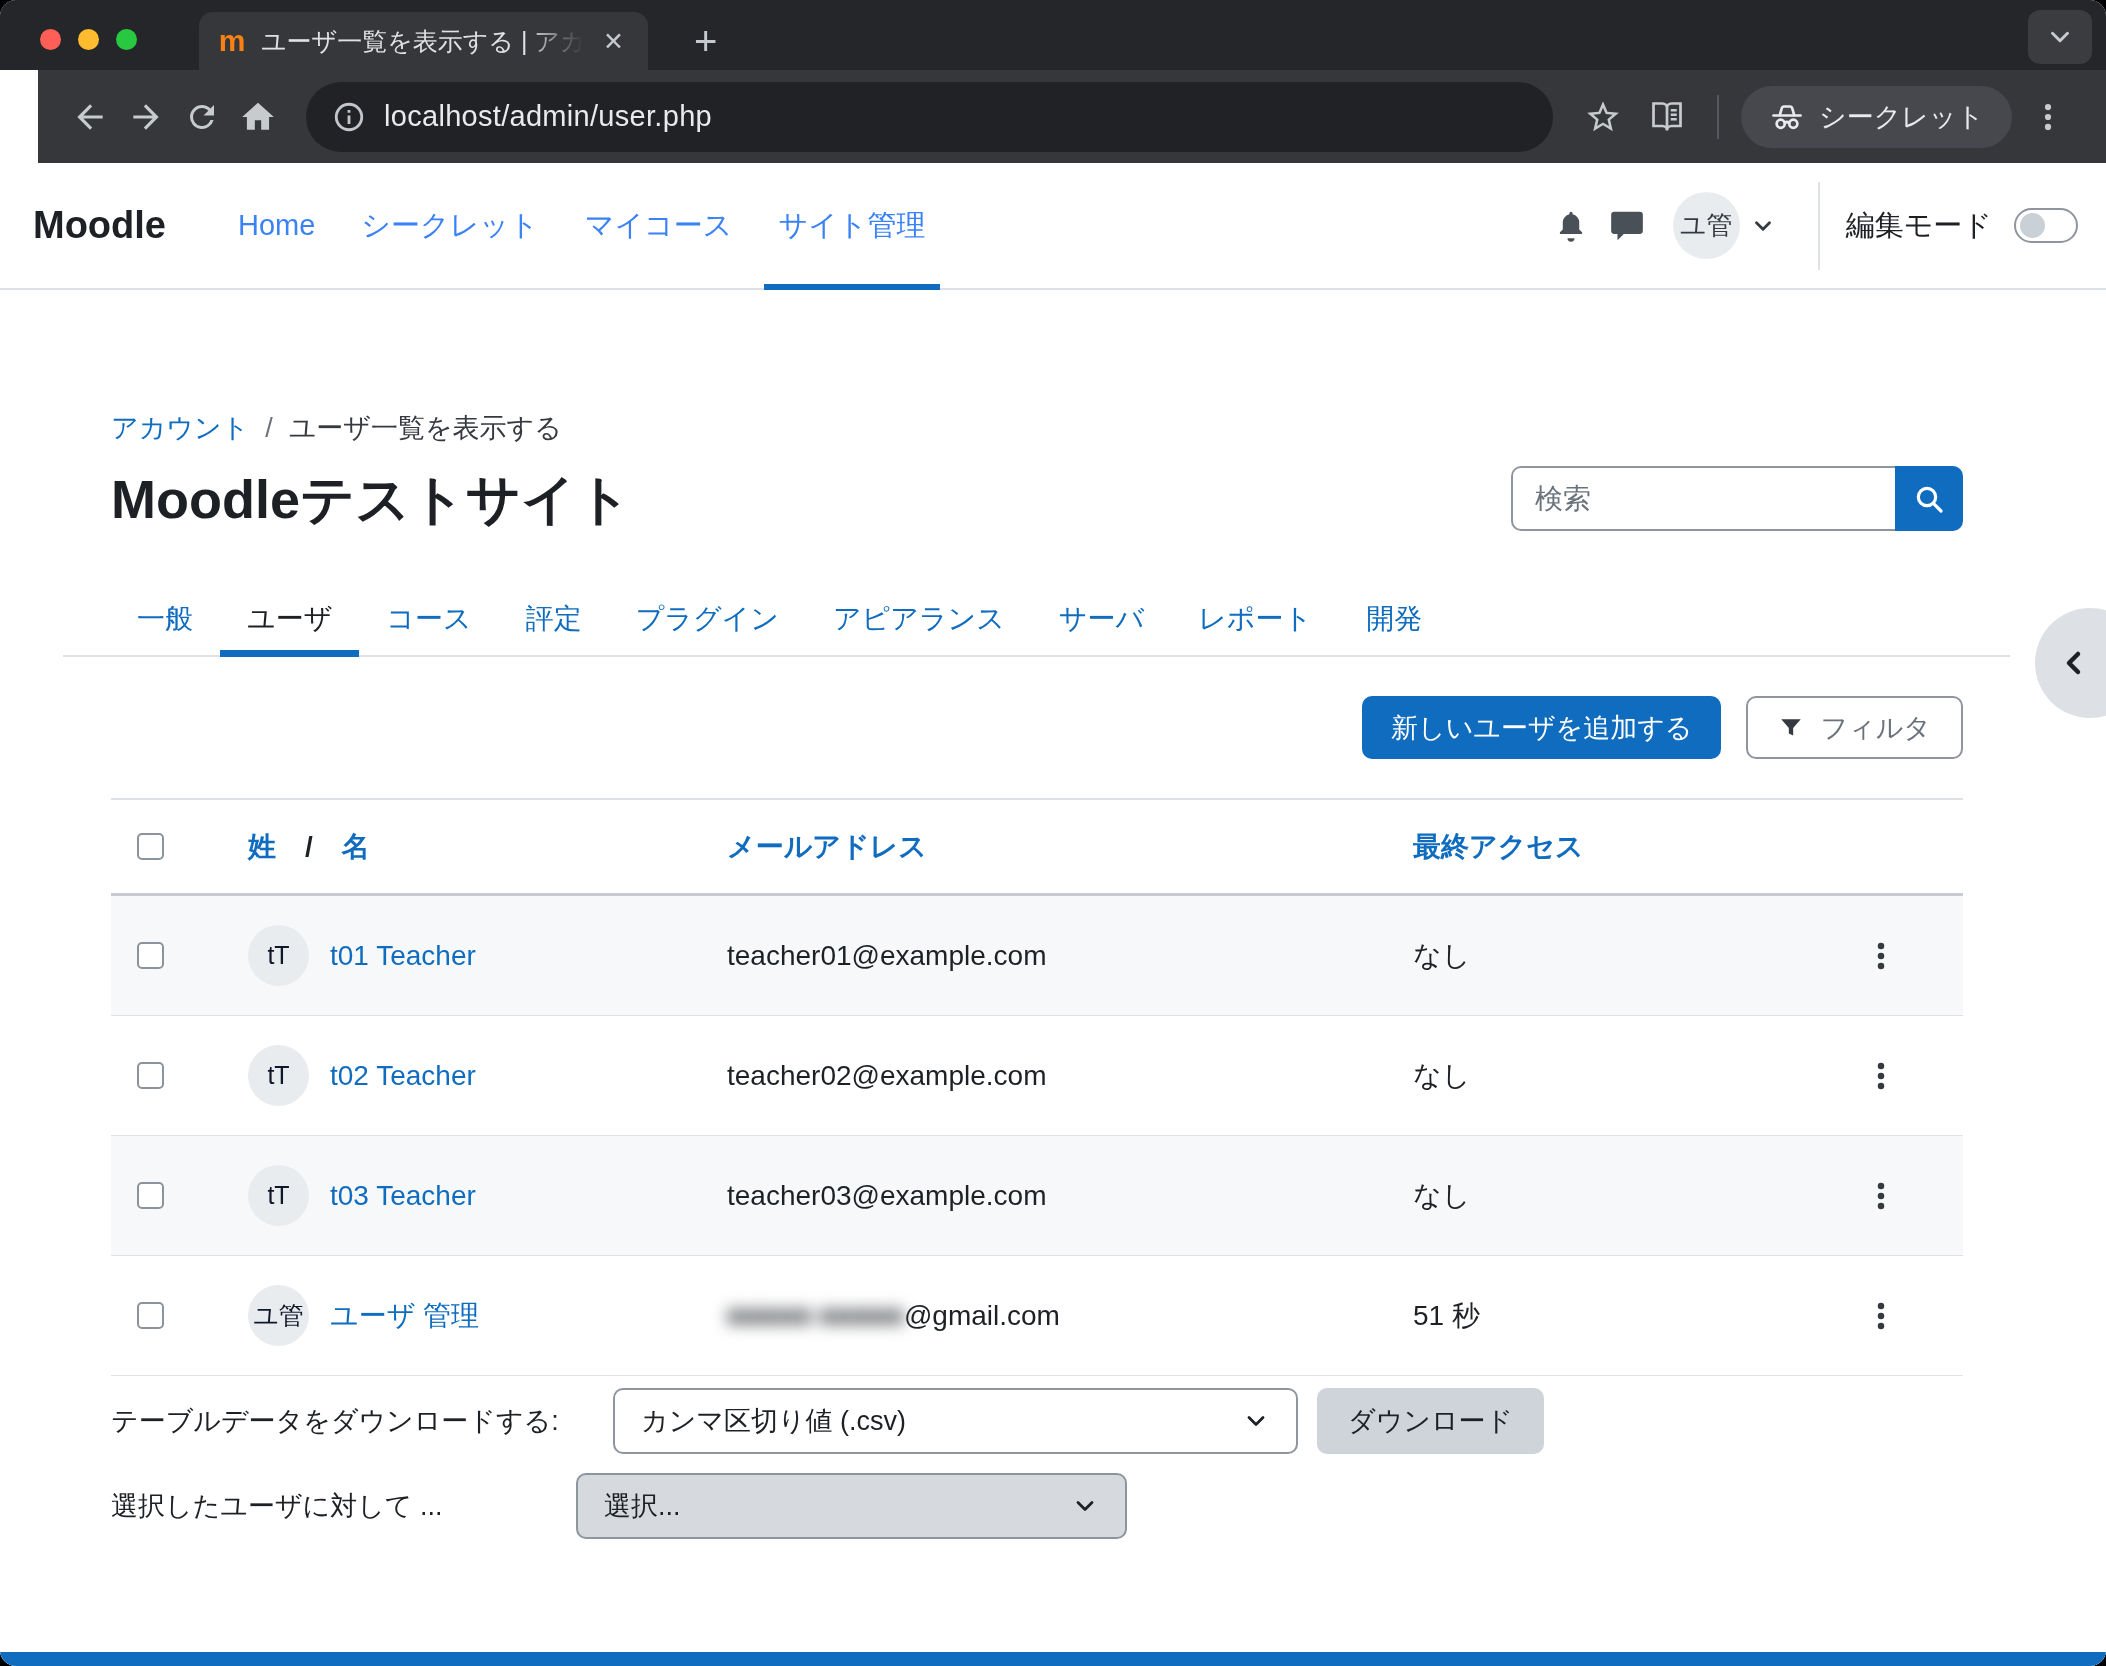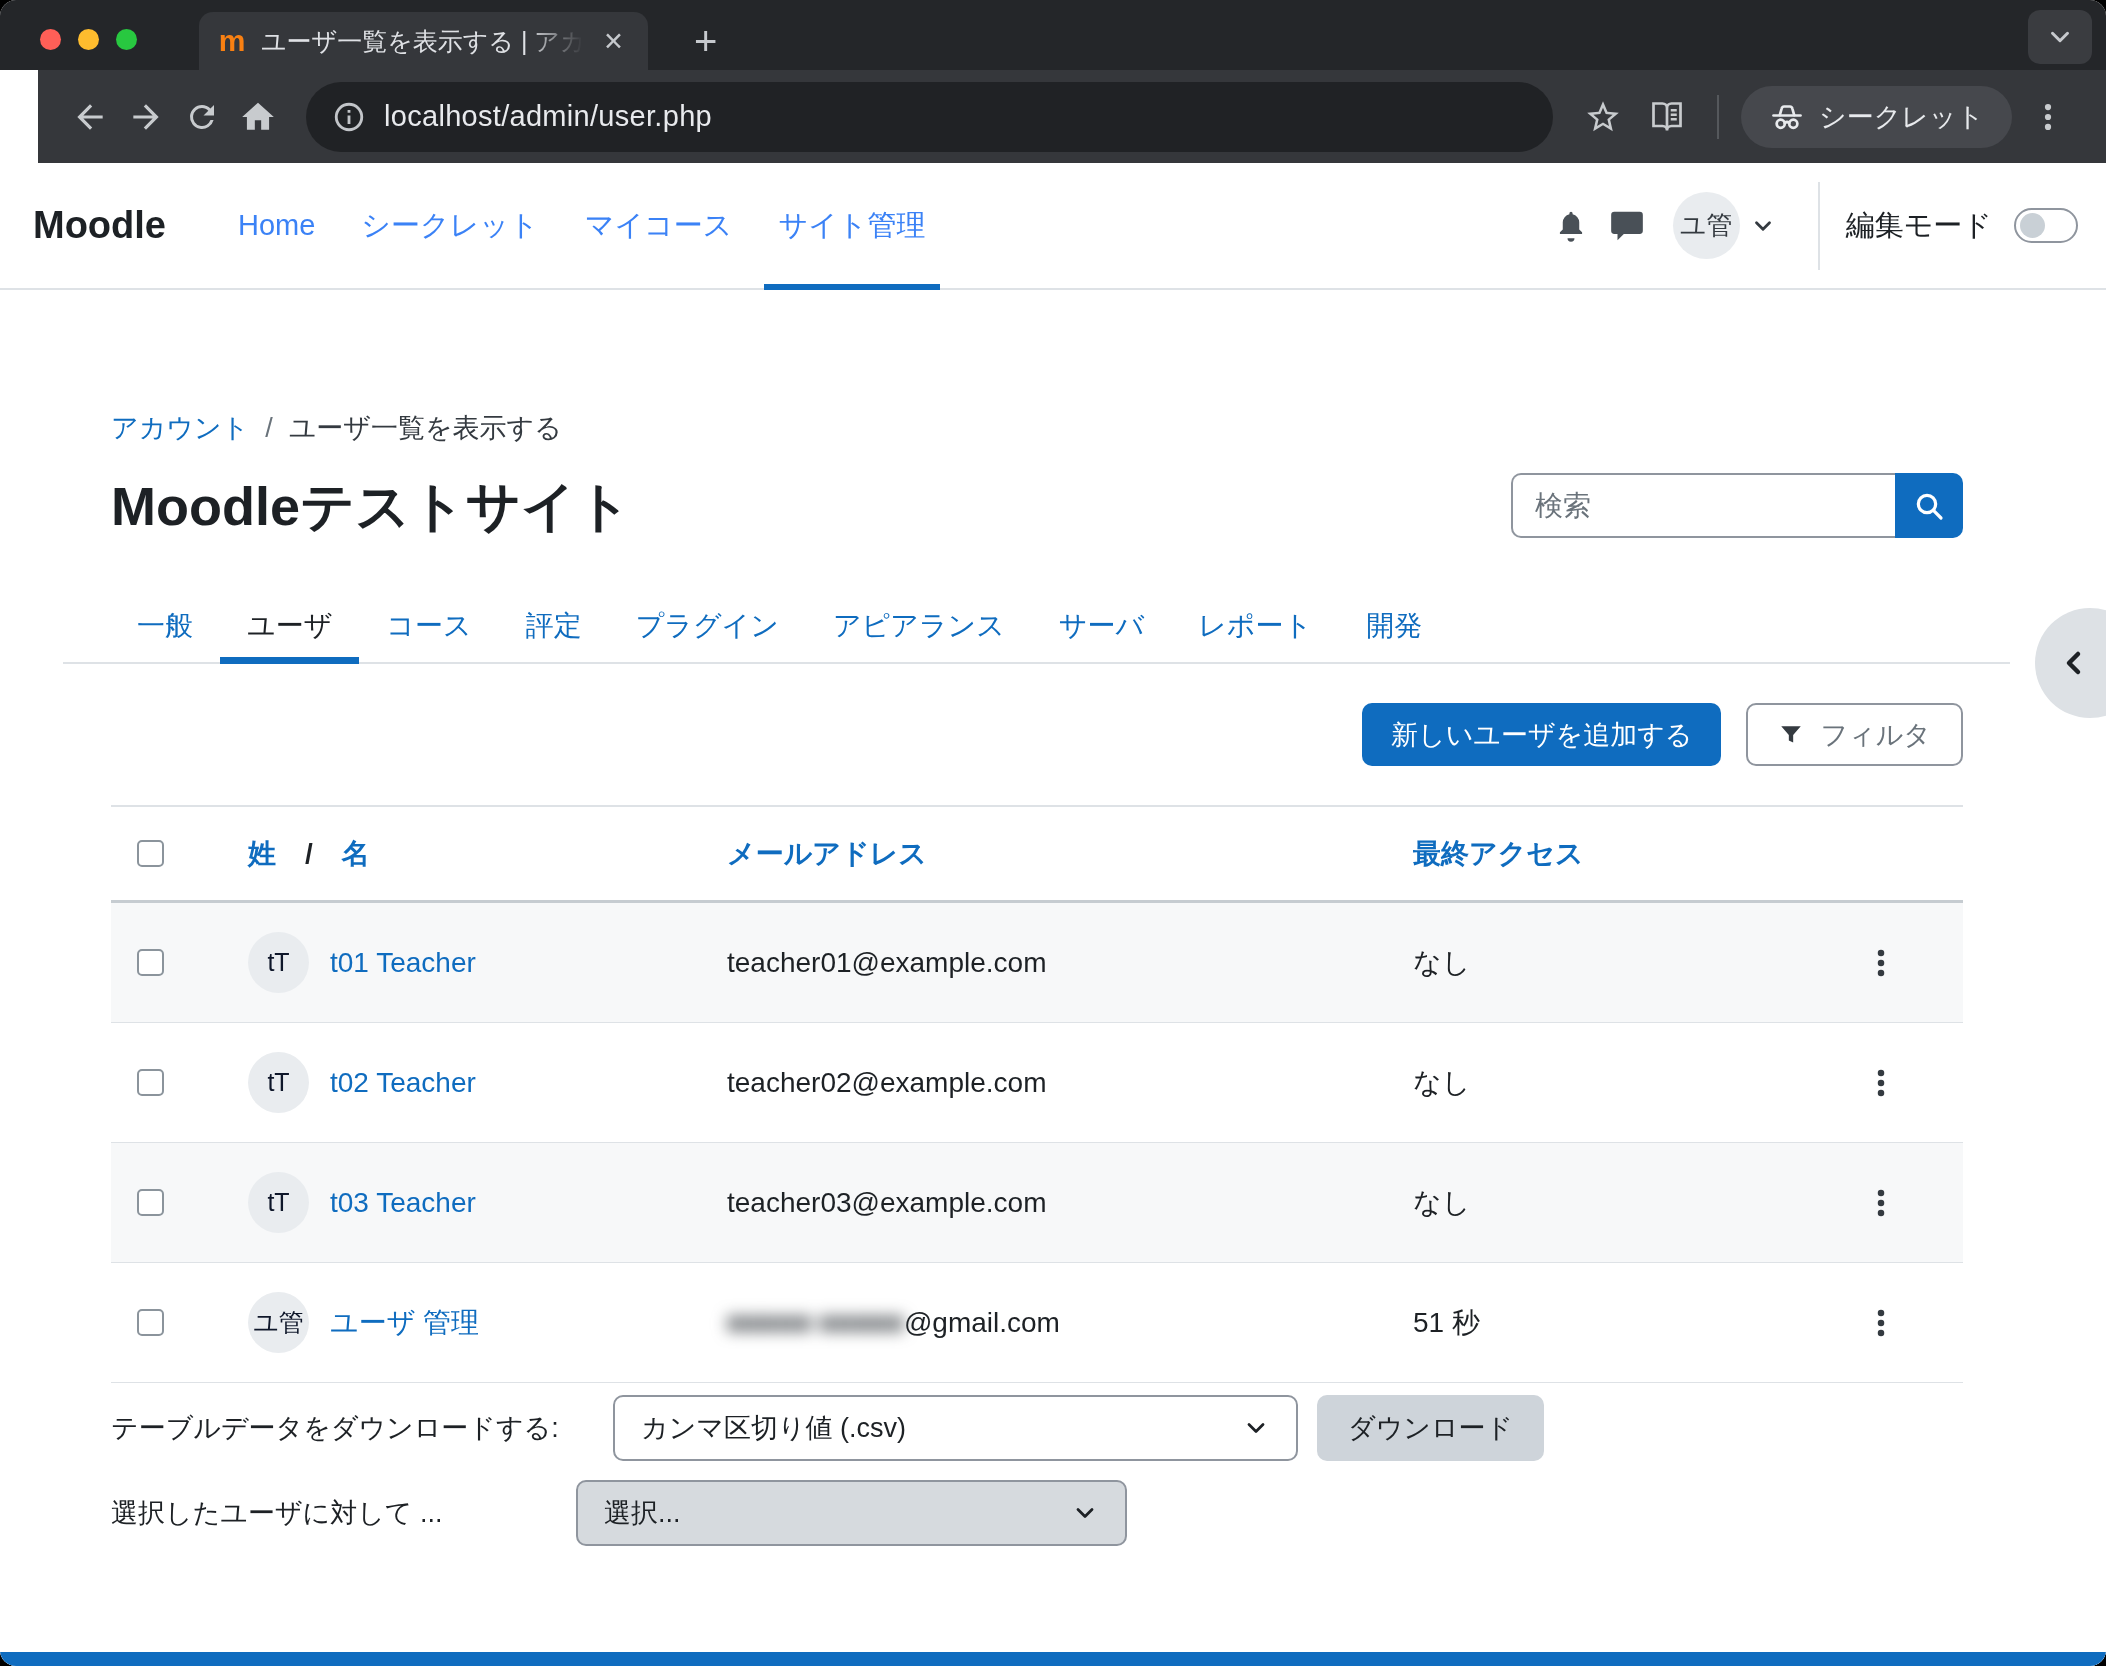--- a/index.html
+++ b/index.html
@@ -46,21 +46,21 @@
   
   .pagebody { position:relative; height:1376px; background:#fff; }
   .drawer-toggle { position:absolute; top:318px; left:2035px; width:110px; height:110px; border-radius:50%; background:#dde1e5; display:flex; align-items:center; padding-left:22px; color:#1d2125; }
   .main { padding:120px 143px 0 111px; }
 
   .breadcrumb { font-size:27px; display:flex; gap:16px; align-items:center; }
   .crumb-link { color:#0f6cbf; }
   .crumb-sep { color:#6a737b; }
   .crumb-current { color:#343a40; }
 
-  .title-row { margin-top:27px; display:flex; justify-content:space-between; align-items:flex-end; }
+  .title-row { margin-top:20px; display:flex; justify-content:space-between; align-items:flex-end; }
   .page-title { font-size:54px; font-weight:700; color:#1d2125; line-height:64px; }
   .searchbox { display:flex; height:65px; width:452px; }
   .searchbox input { flex:1; min-width:0; border:2px solid #8f959e; border-right:none; border-radius:10px 0 0 10px; font-size:28px; padding:0 22px; color:#1d2125; font-family:inherit; outline:none; }
   .searchbox input::placeholder { color:#6a737b; }
   .search-btn { width:68px; border:none; background:#0f6cbf; border-radius:0 10px 10px 0; display:flex; align-items:center; justify-content:center; color:#fff; }
 
   .tabs-wrap { margin:52px -47px 0 -48px; border-bottom:2px solid #dee2e6; display:flex; padding-left:47px; height:74px; }
   .tab-item { position:relative; display:flex; align-items:center; padding:0 27px; font-size:28px; color:#0f6cbf; }
   .tab-item.active { color:#1d2125; }
   .tab-item.active::after { content:""; position:absolute; left:0; right:0; bottom:-2px; height:7px; background:#0f6cbf; }

